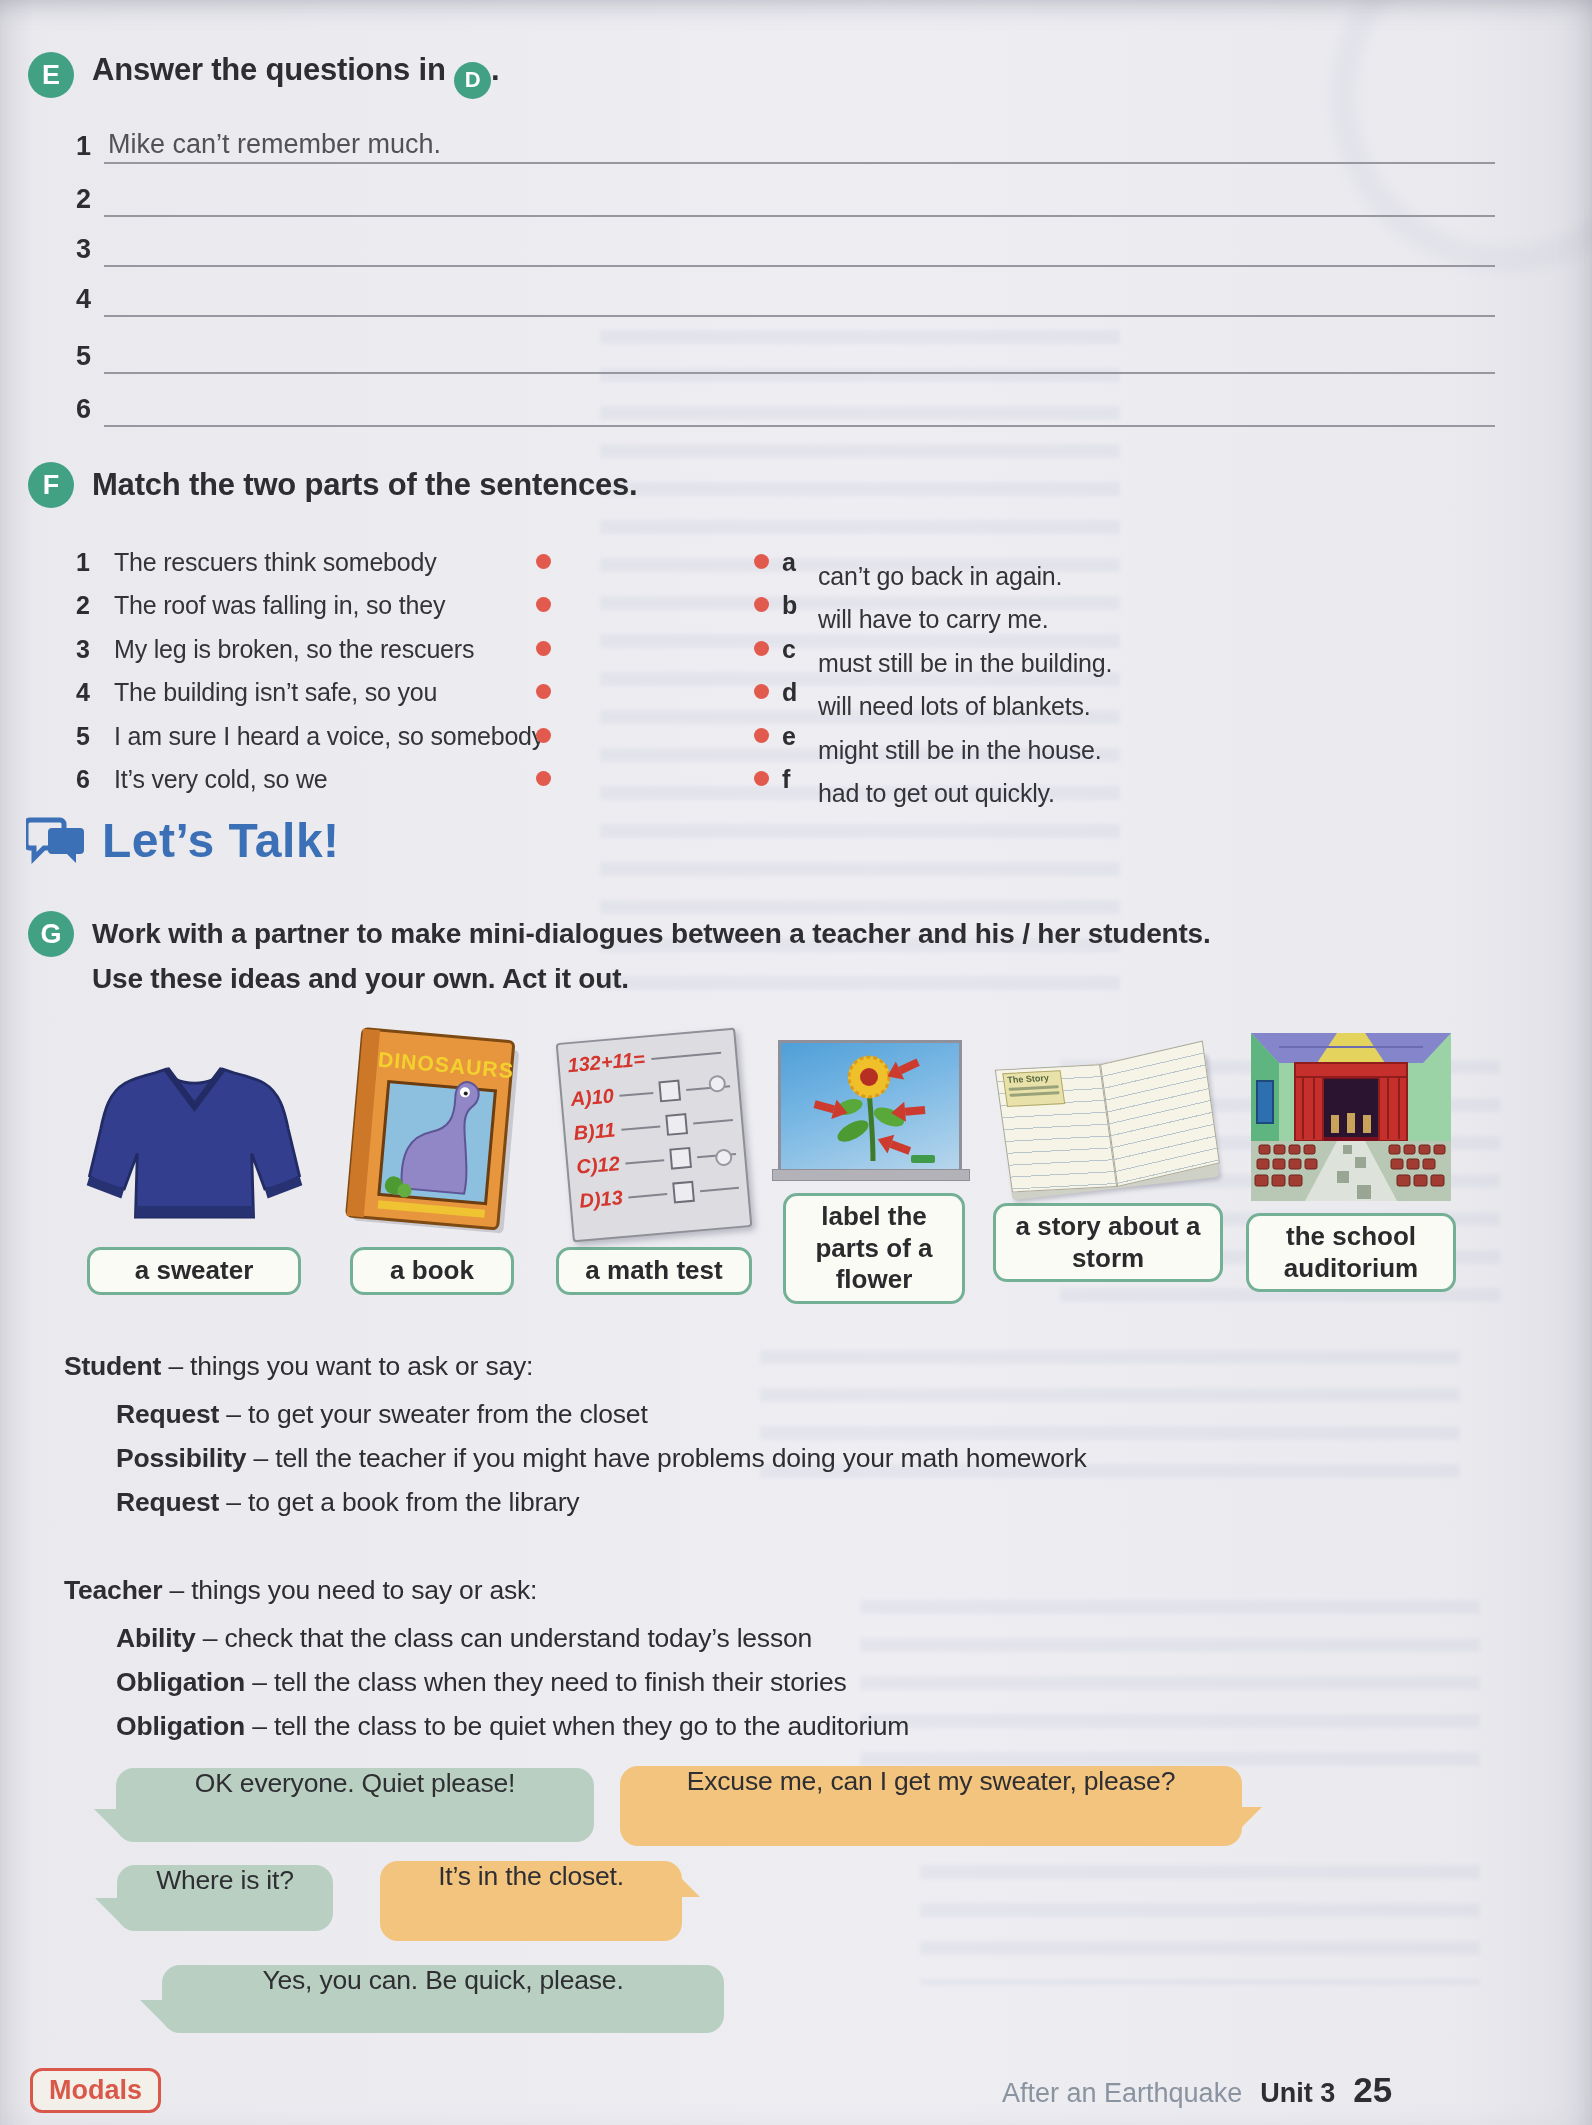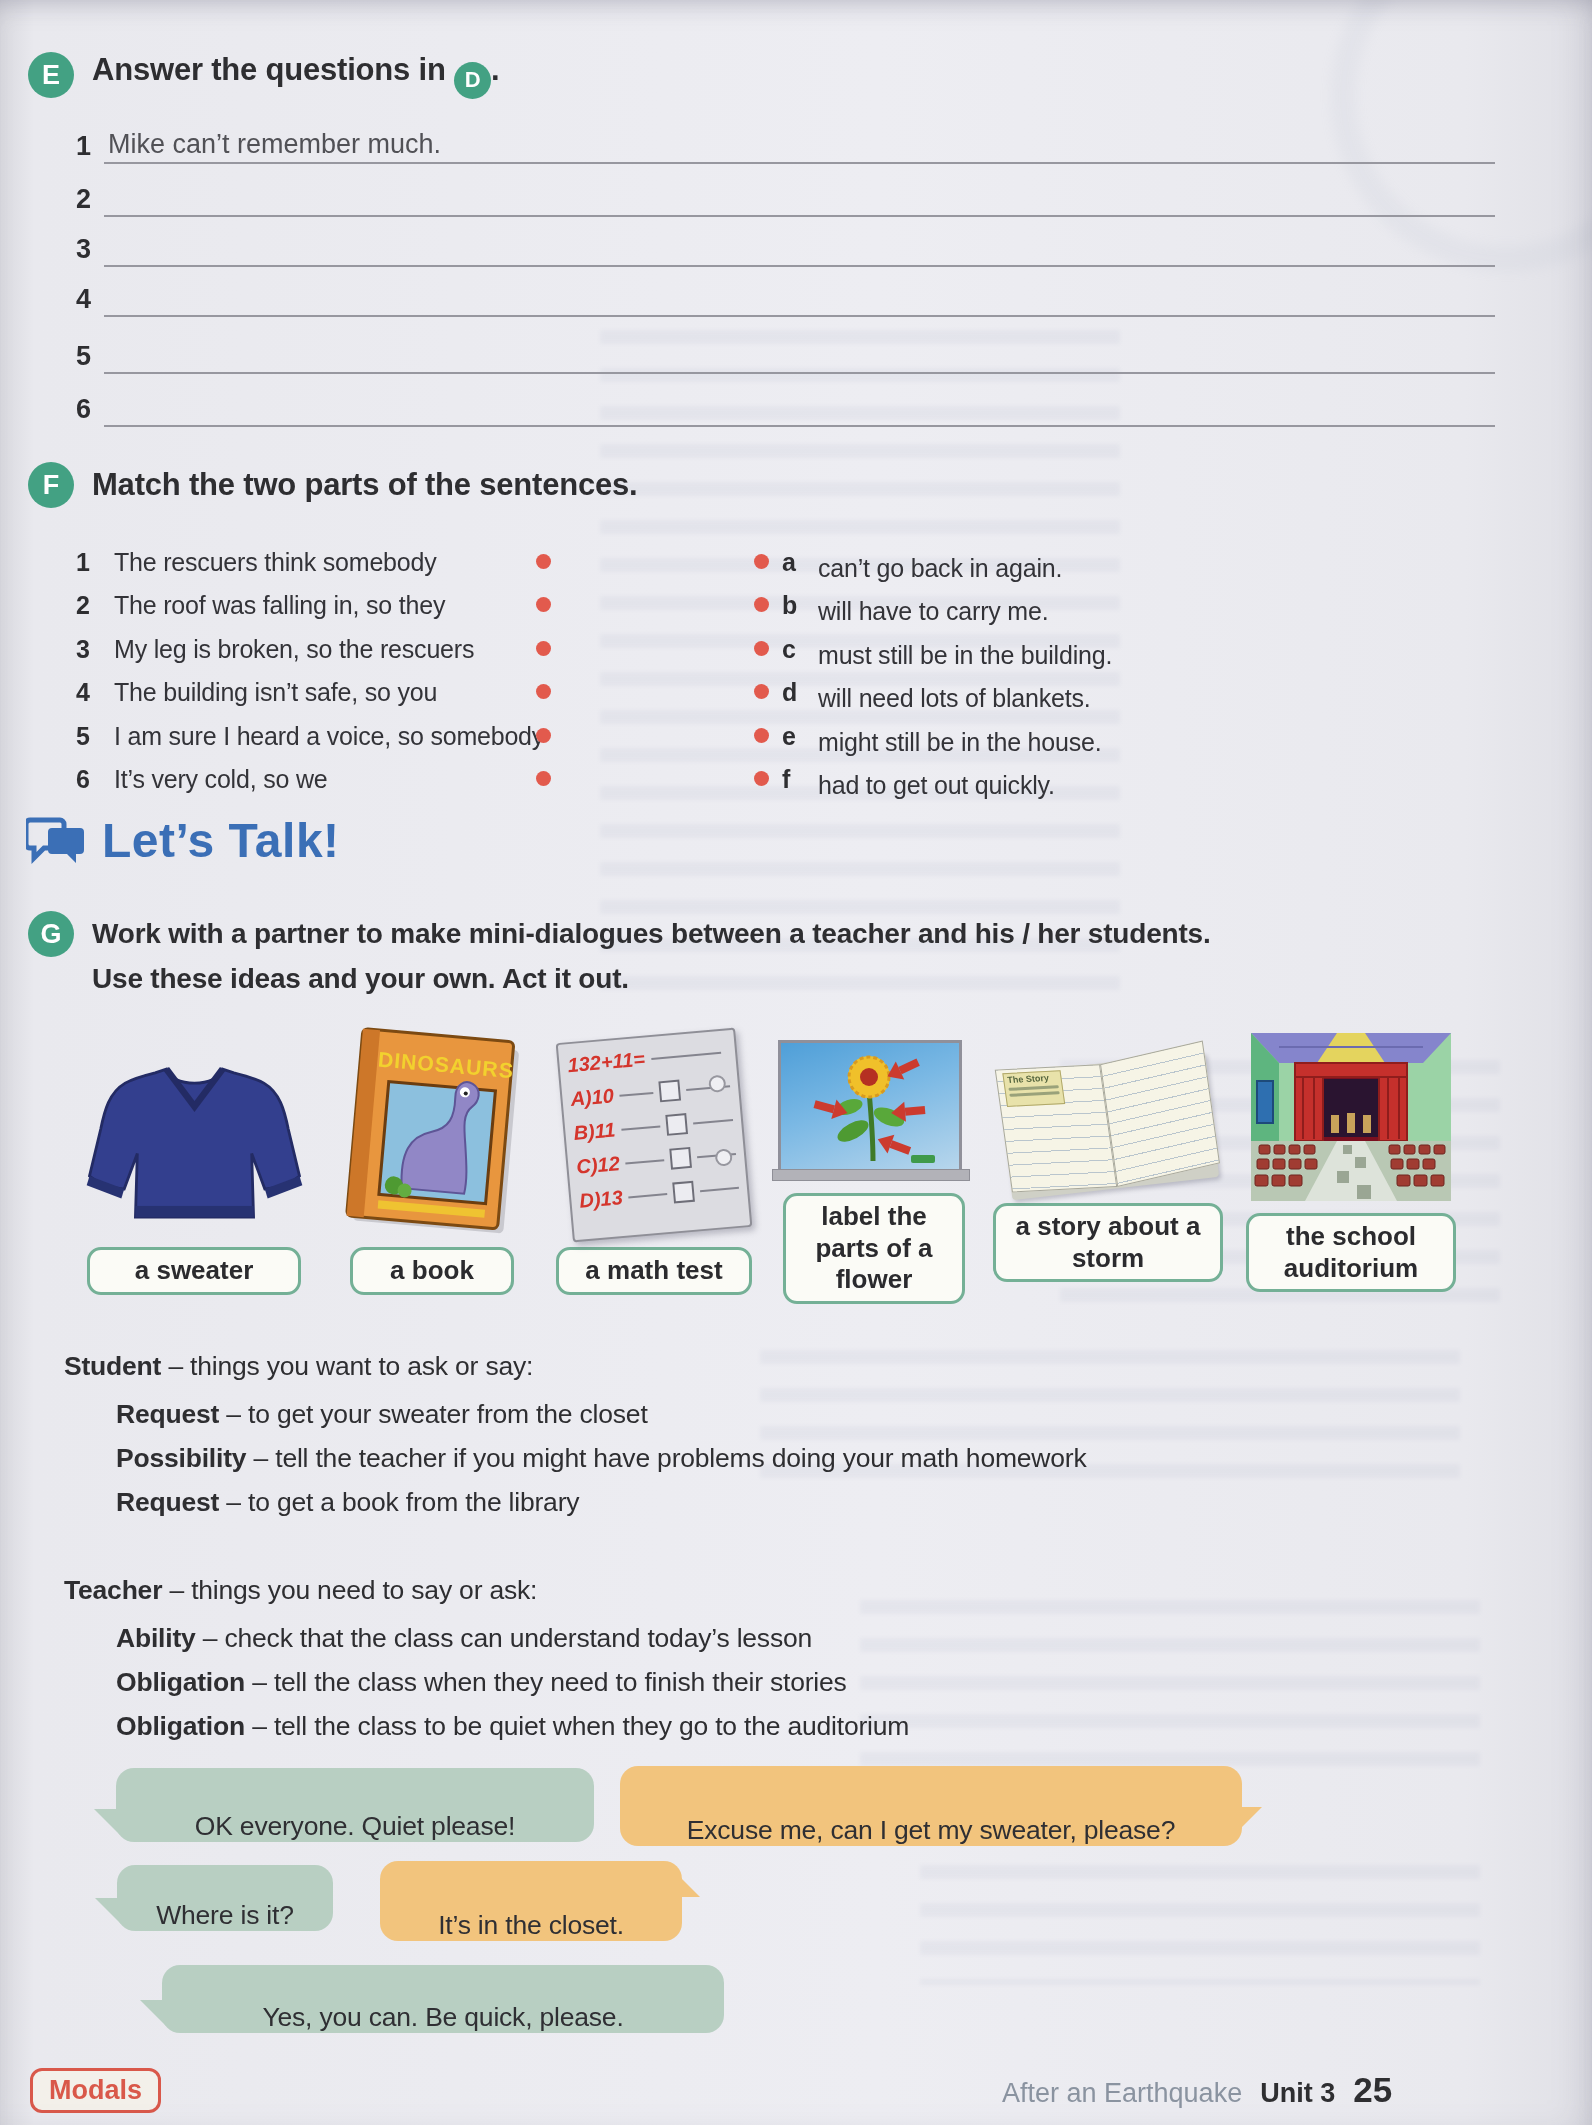--- a/index.html
+++ b/index.html
@@ -26,21 +26,21 @@
   .e-answer{position:absolute;left:80px;bottom:4px;font-size:27px;color:#515156;}
   .e-line{position:absolute;left:76px;right:8px;bottom:0;border-bottom:2px solid #97979f;}
   
   .ex-f{position:absolute;left:28px;top:462px;width:1475px;}
   .f-row{position:absolute;left:0;right:0;height:34px;font-size:25px;letter-spacing:-.2px;}
   .f-num{position:absolute;left:48px;top:2px;font-weight:bold;}
   .f-ltext{position:absolute;left:86px;top:2px;color:#333338;}
   .dot{position:absolute;top:8px;width:15px;height:15px;border-radius:50%;background:#e25a4d;}
   .dot-l{left:508px;} .dot-r{left:726px;}
   .f-letter{position:absolute;left:754px;top:2px;font-weight:bold;}
-  .f-rtext{position:absolute;left:790px;top:8px;color:#333338;text-align:right;}
+  .f-rtext{position:absolute;left:790px;top:16px;color:#333338;text-align:right;}
   
   .lets-talk{position:absolute;left:26px;top:813px;display:flex;align-items:center;gap:14px;}
   .lt-label{font-size:48px;font-weight:bold;color:#3b6fb6;letter-spacing:.5px;}
   
   .ex-g{position:absolute;left:28px;top:903px;width:1545px;}
   .g-head{position:absolute;left:0;top:8px;display:flex;gap:18px;}
   .g-instr{font-size:28px;font-weight:bold;line-height:45px;letter-spacing:-.2px;}
   .ideas{position:absolute;left:50px;top:120px;display:flex;gap:24px;align-items:flex-start;}
   .idea{display:flex;flex-direction:column;align-items:center;}
   .idea-art{display:flex;align-items:flex-end;justify-content:center;}
@@ -74,21 +74,21 @@
   .nb-right{left:106px;transform:skewY(-5deg);}
   .nb-header{position:absolute;left:6px;top:3px;width:58px;height:34px;background:#e8e2aa;
     border:1px solid #b0a86a;font-size:9px;color:#56663f;font-weight:bold;padding:1px 3px;box-sizing:border-box;}
   .nb-header i{display:block;height:3px;background:#9aa27a;margin-top:3px;border-radius:2px;}
   
   .roles{position:absolute;left:36px;font-size:26.5px;letter-spacing:-.2px;}
   .role-head b{font-size:26.5px;}
   .role-item{margin-left:52px;line-height:44px;}
   .role-item b{letter-spacing:-.2px;}
   
-  .bubble{position:absolute;border-radius:18px;display:flex;align-items:flex-end;justify-content:center;
+  .bubble{position:absolute;border-radius:18px;display:flex;align-items:flex-start;justify-content:center;
     font-size:26.5px;color:#2f2f33;padding:0 26px;box-sizing:border-box;letter-spacing:-.2px;}
   .bub-green{background:#b8cfc2;}
   .bub-orange{background:#f2c47d;}
   .tail-left::before{content:"";position:absolute;left:-22px;bottom:7px;width:0;height:0;
     border-top:26px solid #b8cfc2;border-left:26px solid transparent;}
   .tail-right-down::before{content:"";position:absolute;right:-20px;bottom:9px;width:0;height:0;
     border-top:30px solid #f2c47d;border-right:30px solid transparent;}
   .tail-right-up::before{content:"";position:absolute;right:-18px;top:8px;width:0;height:0;
     border-bottom:28px solid #f2c47d;border-right:28px solid transparent;}
   

